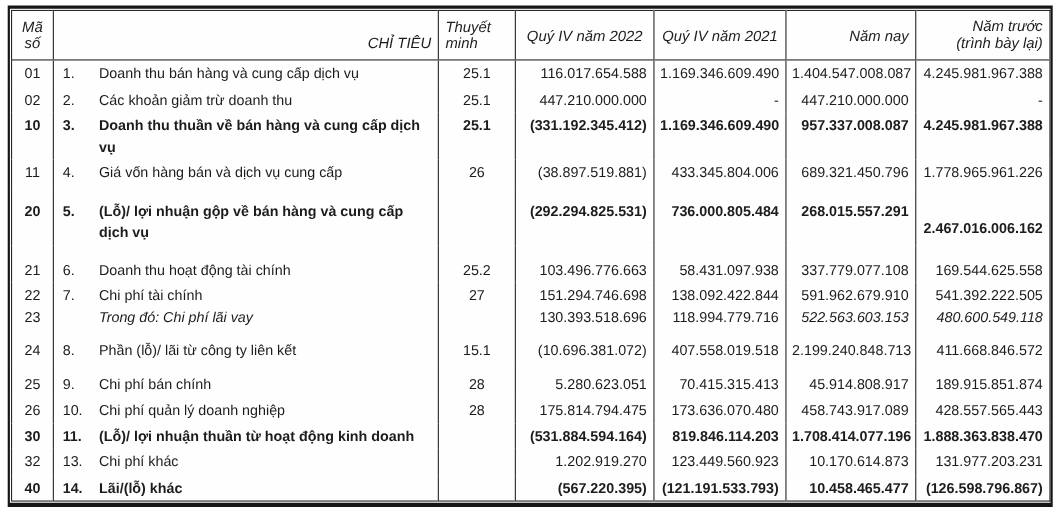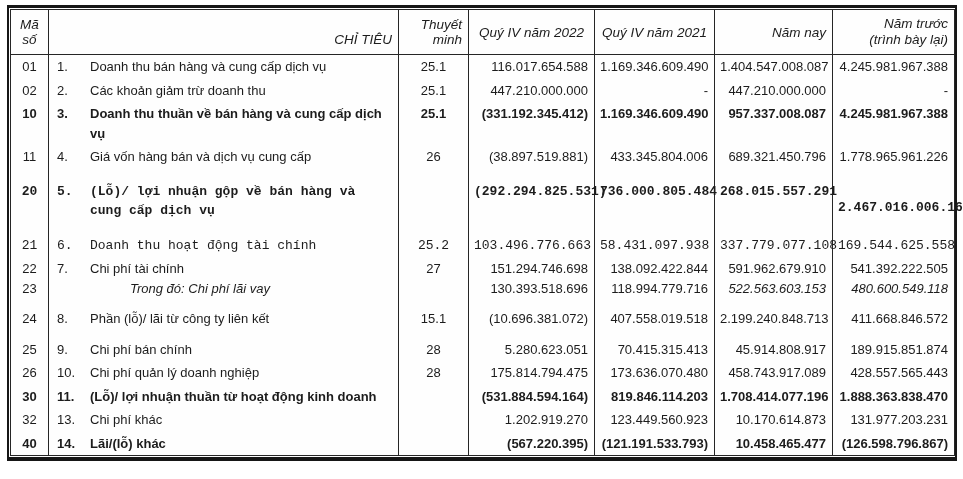--- a/index.html
+++ b/index.html
@@ -38,39 +38,39 @@
   thead th {
     border-bottom: 1px solid #262626;
     font-style: italic;
     font-weight: normal;
     height: 45px;
     padding: 4px 6px;
     font-size: 13.5px;
   }
   th.h-code { text-align: center; vertical-align: middle; padding: 2px; margin-top: 32px; }
   th.h-item { text-align: right; vertical-align: bottom; padding-left: 8px; padding-bottom: 7px; }
-  th.h-note { text-align: right; vertical-align: middle; margin-top: 48px; }
+  th.h-note { text-align: left; vertical-align: middle; margin-top: 48px; }
   th.h-center { text-align: center; vertical-align: middle; }
   th.h-right { text-align: right; vertical-align: middle; }
   th.h-right2 { text-align: right; vertical-align: middle; line-height: 1.2; }
 
   tbody td { padding: 2px 5px; line-height: 1.5; }
   td.cell-code { text-align: center; }
   td.cell-item { padding-left: 8px; }
   td.cell-note { text-align: center; }
   td.cell-val { text-align: right; padding-right: 6px; }
   .item-line { display: flex; }
   .item-num { flex: 0 0 33px; }
   .item-lbl { flex: 1; padding-right: 4px; }
 
   tr.bold { font-weight: bold; }
-  tr.gap-lg > td { padding-top: 13px; font-family: Liberation Mono, monospace; }
+  tr.gap-lg > td { padding-top: 13px; }
   tr.gap-md > td { padding-top: 9px; }
   tr.gap-sm > td { padding-top: 6px; }
-  .sub-italic { font-style: italic; gap: 40px; }
+  .sub-italic { font-style: italic; }
   .upright { font-style: normal; }
   td.low .main-val { padding-top: 16px; }
 </style>
 </head>
 <body>
 
 <div class="frame">
   <table>
     <colgroup>
       <col class="c-code">

